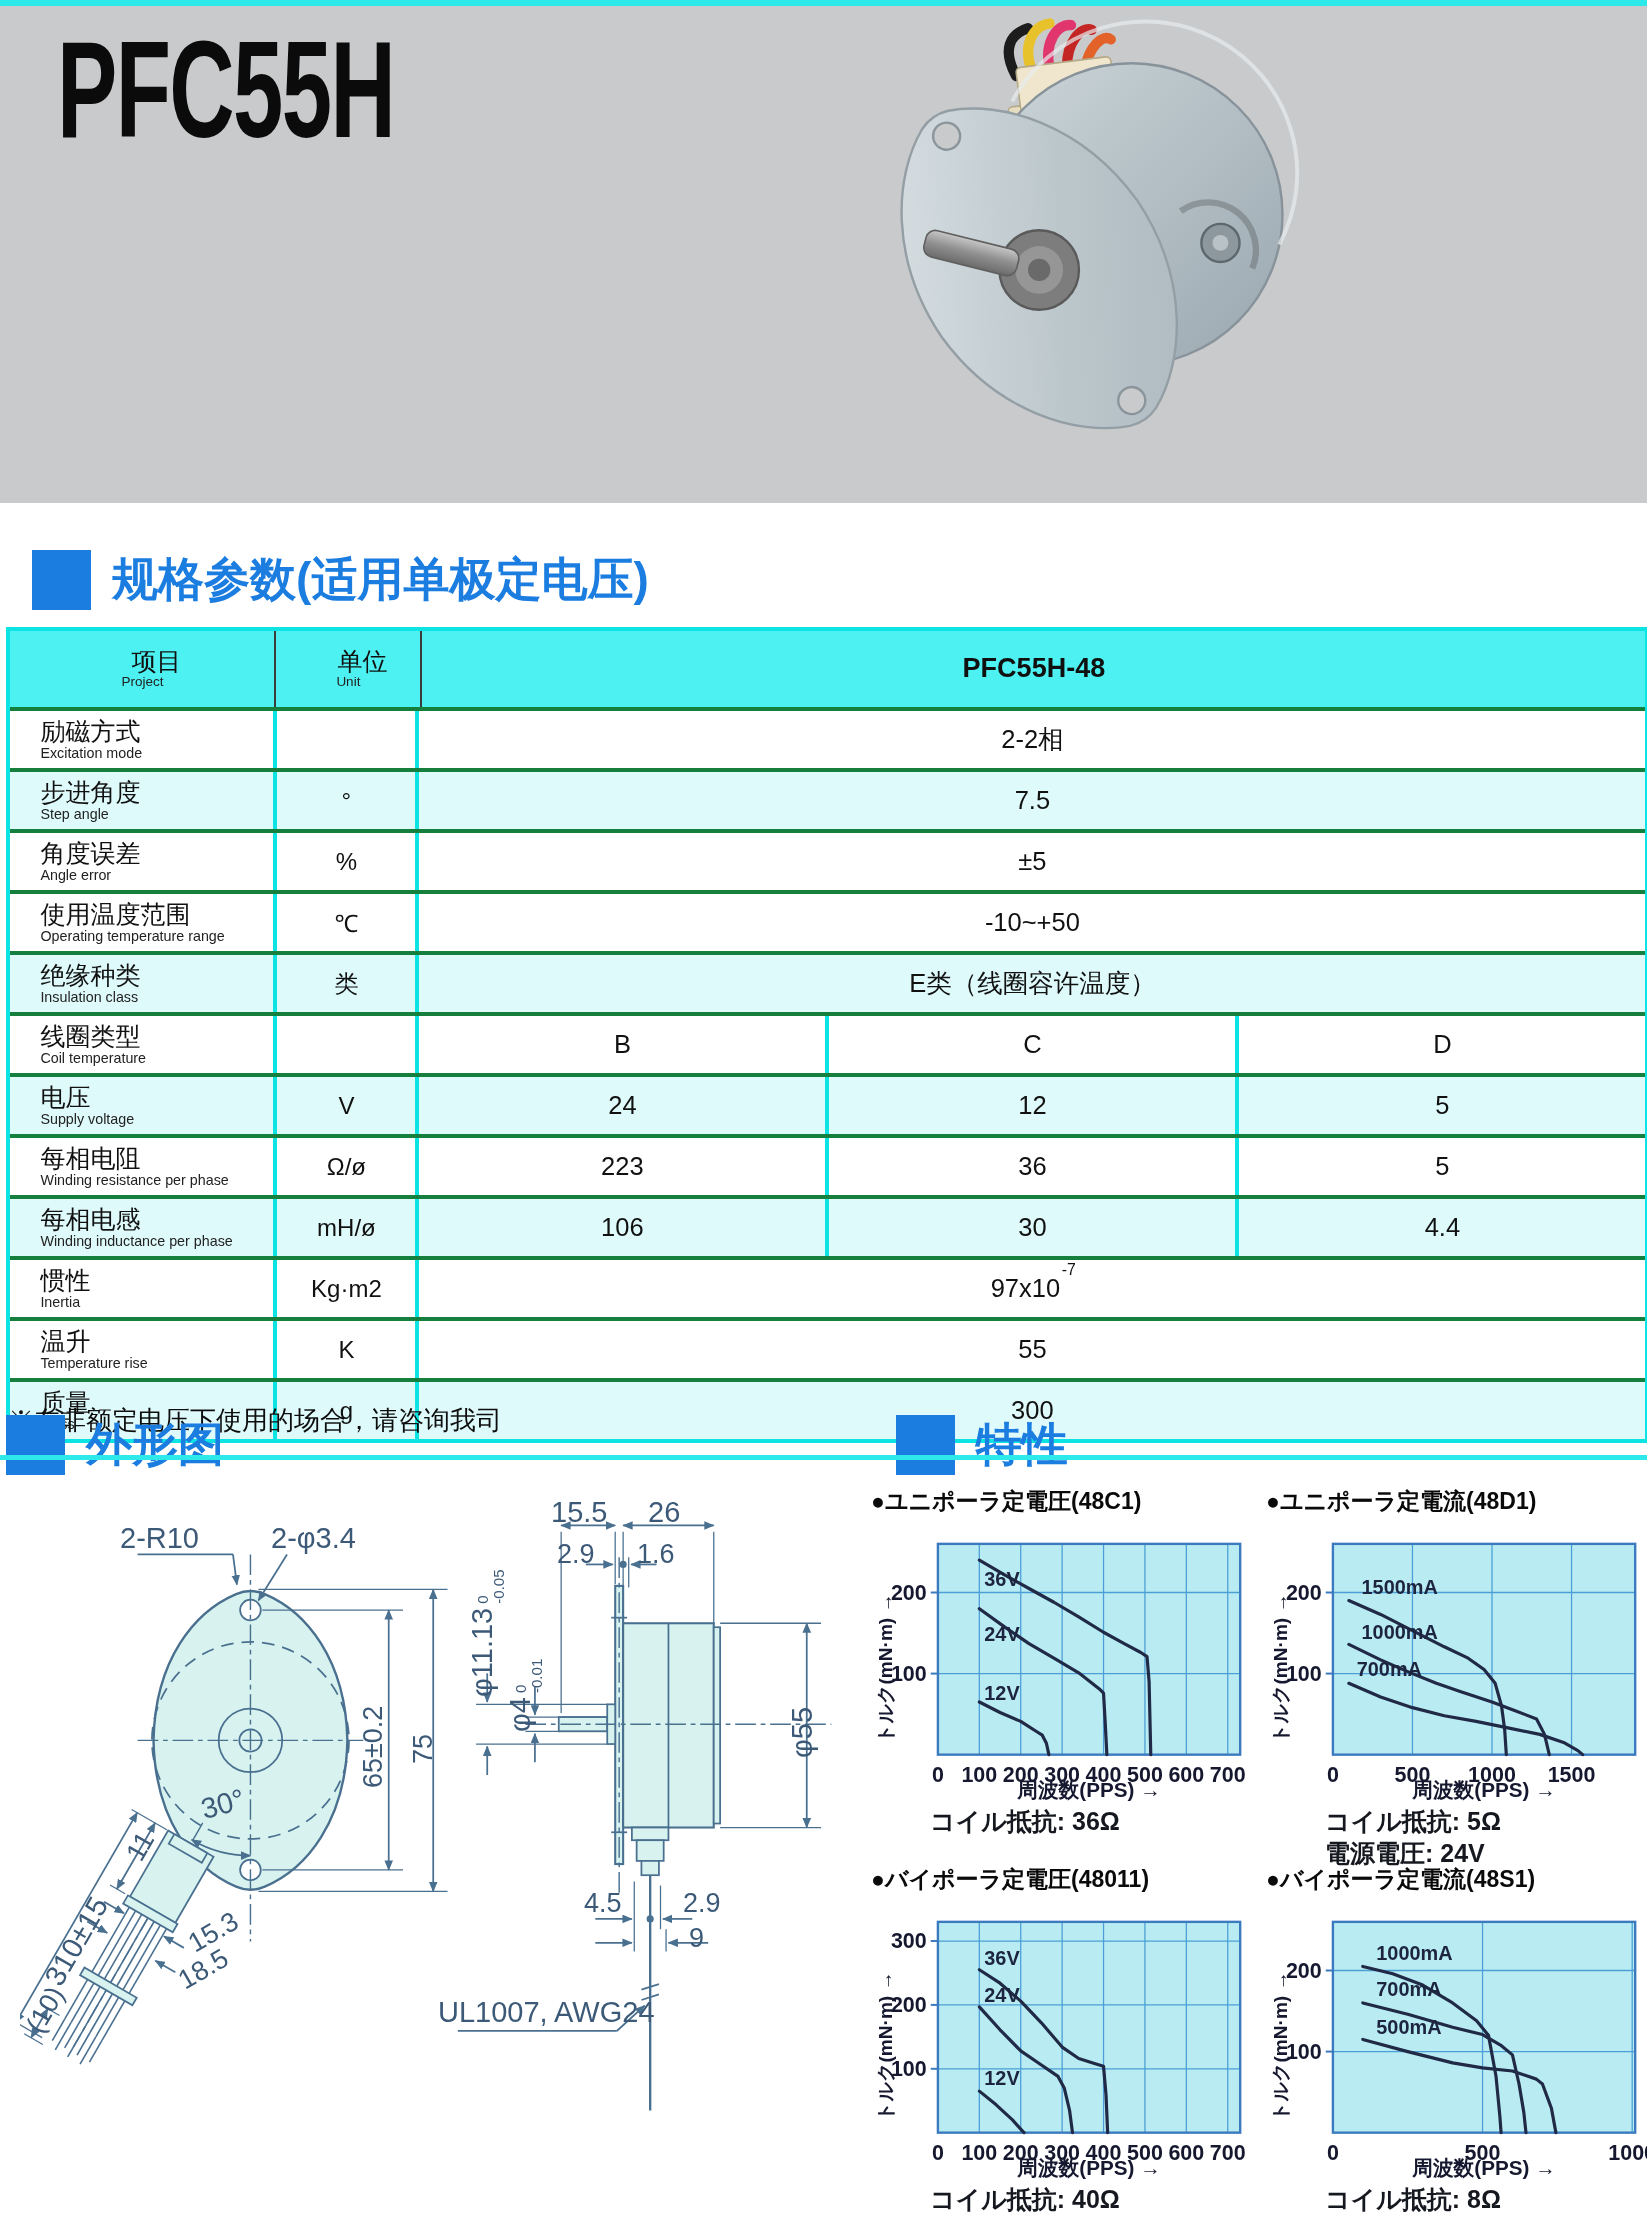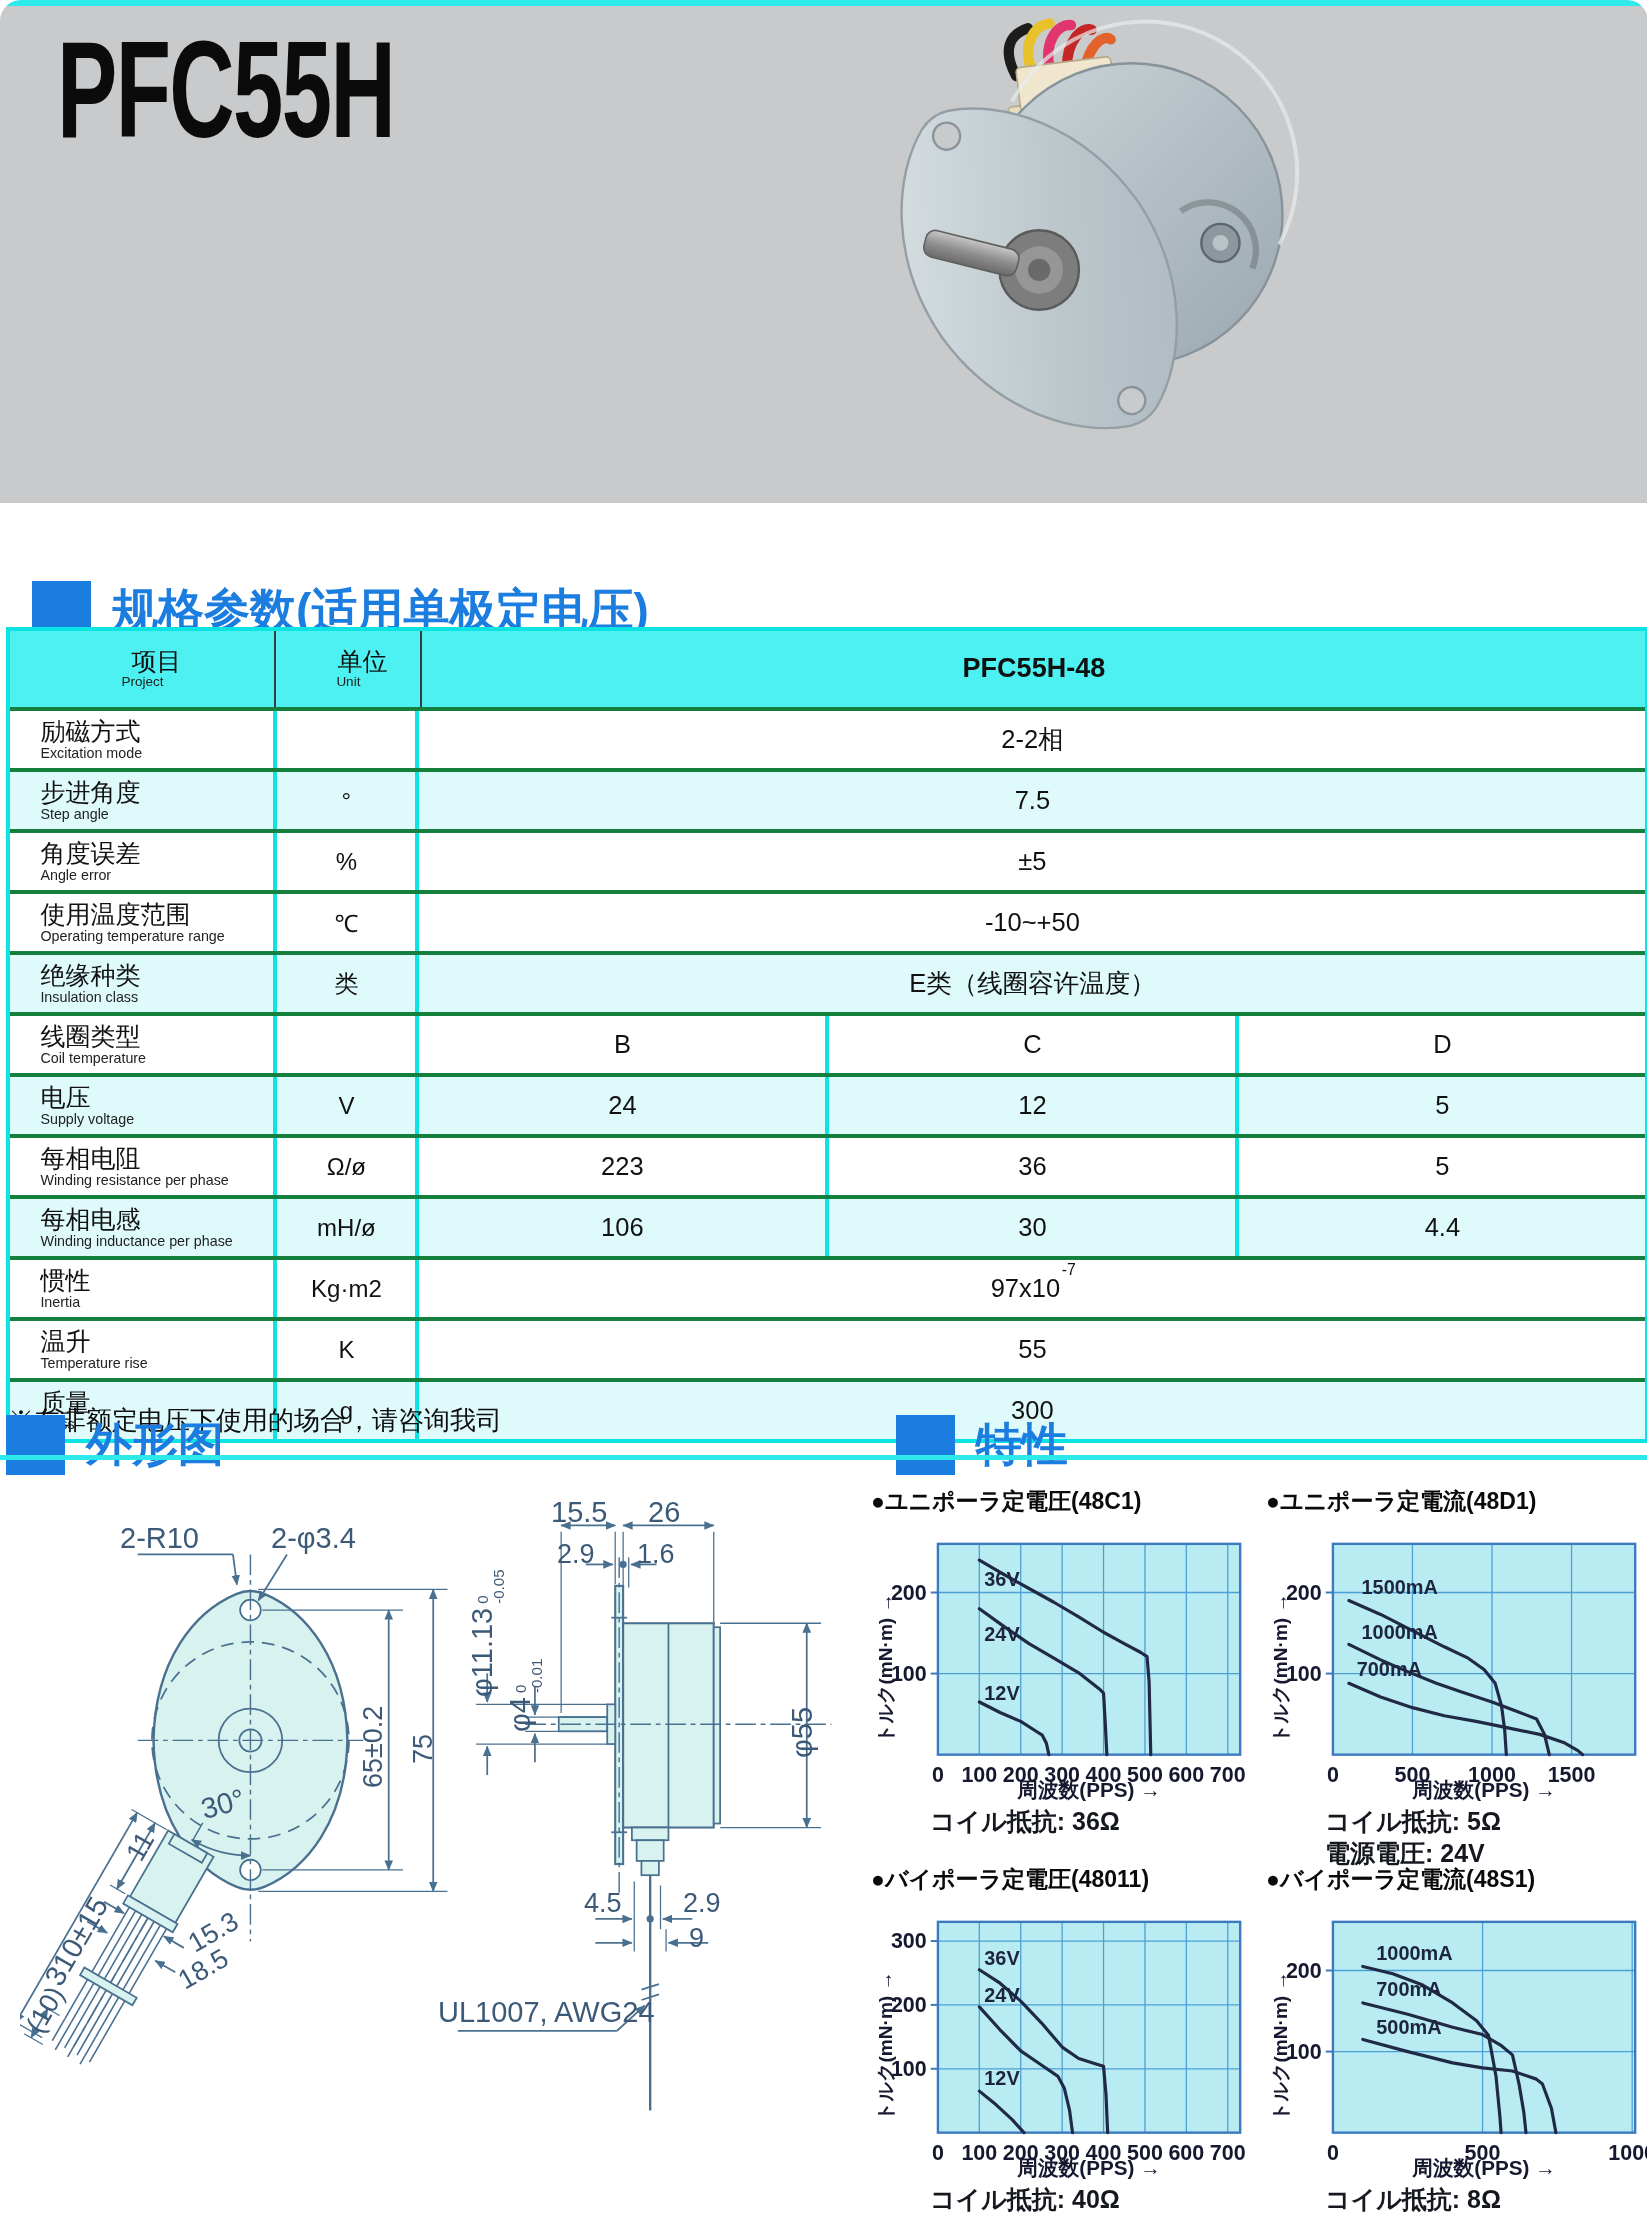--- a/index.html
+++ b/index.html
@@ -1,17 +1,17 @@
 <!DOCTYPE html>
 <html style="font-size:12.7px"><head>
 <meta charset="utf-8">
 <style>
   html,body{margin:0;padding:0;background:#fff;}
   .page{position:relative;width:1648px;height:2216px;background:#fff;overflow:hidden;
-        font-family:"Liberation Sans",sans-serif;color:#111;border-radius:21px;}
+        font-family:"Liberation Sans",sans-serif;color:#111;}
   .abs{position:absolute;}
   
   .topline{left:0;top:0;width:1648px;height:5.6px;background:#2ee9ea;}
   .hero{left:0;top:5.6px;width:1648px;height:497px;background:#c9cacb;}
   .hero-title{left:57px;top:11px;font-size:137px;font-weight:900;letter-spacing:-2.4px;
       transform:scaleX(.66);transform-origin:left top;color:#0b0b0b;white-space:nowrap;}
   
   .sec{display:flex;align-items:center;gap:20.7px;}
   .sec .sq{width:59px;height:60px;background:#1b7de0;}
   .sec .st{font-size:46px;font-weight:700;color:#1b7de0;white-space:nowrap;}
@@ -112,21 +112,21 @@
         <circle cx="292" cy="332" r="50" fill="#7d7d7d" stroke="#5a5a5a" stroke-width="3"></circle>
         <circle cx="292" cy="332" r="30" fill="#969696"></circle>
         <g transform="translate(292 332) rotate(14)">
           <rect x="-148" y="-17" width="120" height="34" rx="12" fill="url(#mshaft)" stroke="#5f5f5f" stroke-width="2"></rect>
         </g>
         <circle cx="292" cy="332" r="14" fill="#6a6a6a"></circle>
       </g>
     </svg>
   </div>
 
-  <div class="abs sec" style="left:6.4px;top:580px;padding-left:26px;">
+  <div class="abs sec" style="left:6.4px;top:549px;padding-left:26px;">
     <div class="sq"></div>
     <div class="st">规格参数(适用单极定电压)</div>
   </div>
 
   <div class="abs spec">
     <div class="thead">
       <div class="hc c1">
         <div class="zh">项目</div>
         <div class="en">Project</div>
       </div>

